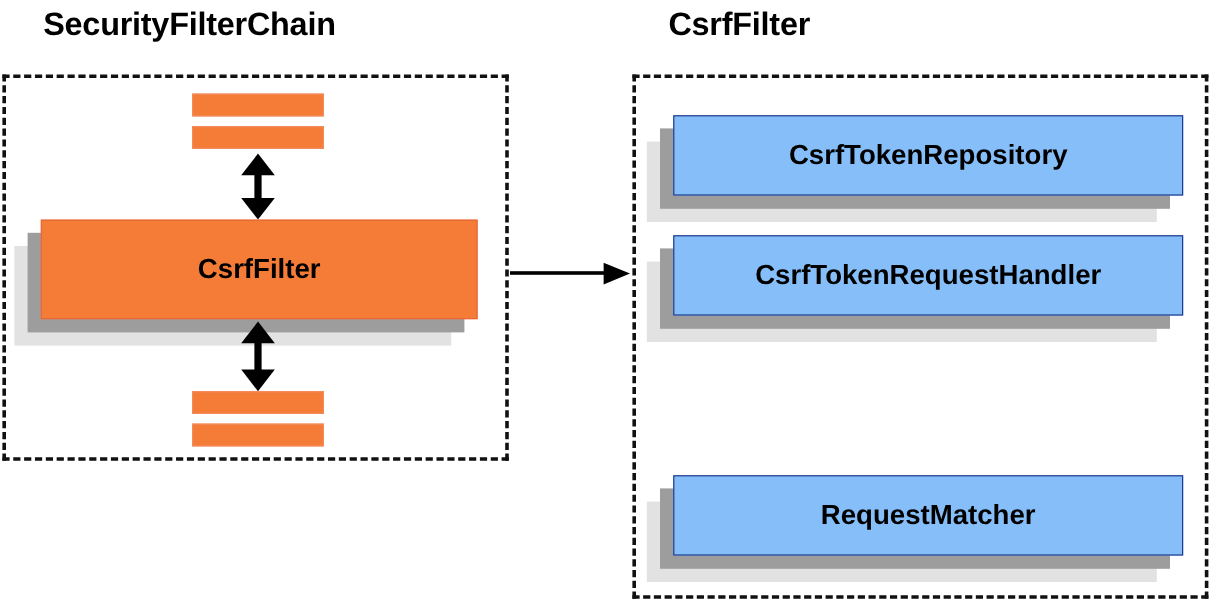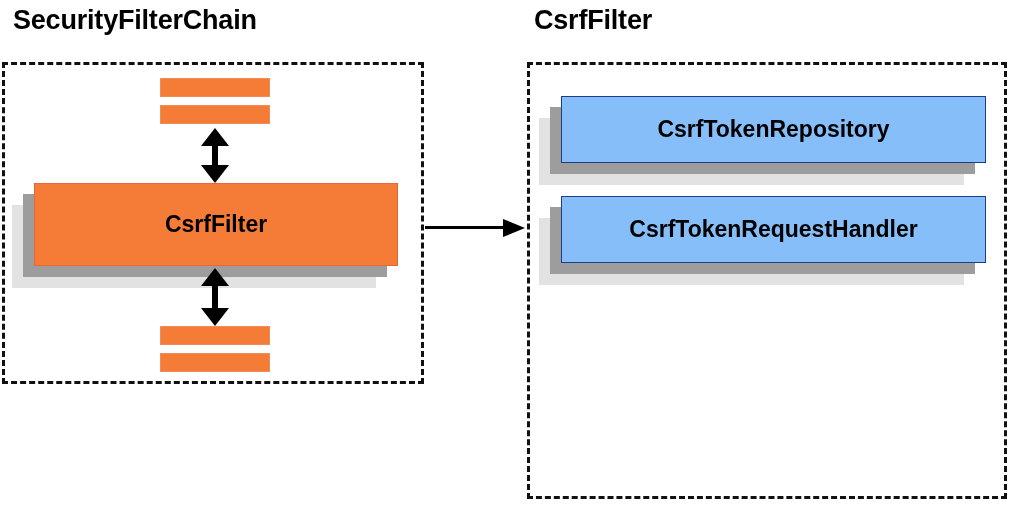--- a/index.html
+++ b/index.html
@@ -14,20 +14,21 @@
 
   
   .panel-title{
     position:absolute;
     font-weight:bold;
     font-size:27px;
     line-height:30px;
     color:#000000;
     letter-spacing:-0.2px;
     white-space:nowrap;
+    margin-left:23px;
     -webkit-font-smoothing:none;
   }
   #title-left{left:13px;top:5px;}
   #title-right{left:534px;top:5px;}
 
   
   .dashed-box{
     position:absolute;
     border:3px dashed #111111;
     box-sizing:border-box;
@@ -177,14 +178,21 @@
 
   <div class="node blue-node" style="top:196px;">
     <div class="sh-light"></div>
     <div class="sh-dark"></div>
     <div class="face">
       <div class="node-label">CsrfTokenRequestHandler</div>
     </div>
   </div>
 
 
+  <div class="node blue-node" style="top:396px;">
+    <div class="sh-light"></div>
+    <div class="sh-dark"></div>
+    <div class="face">
+      <div class="node-label">RequestMatcher</div>
+    </div>
+  </div>
 
 </div>
 
 </body></html>

